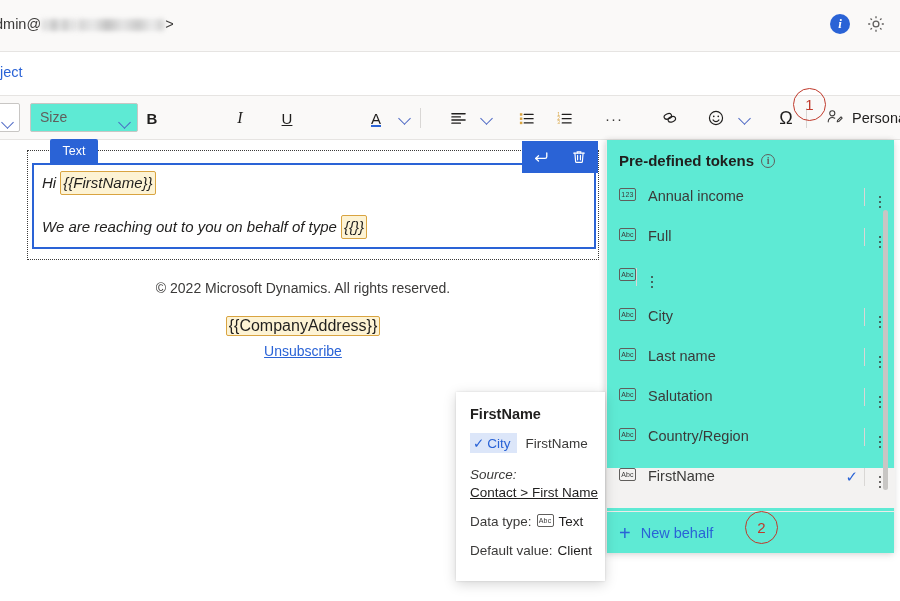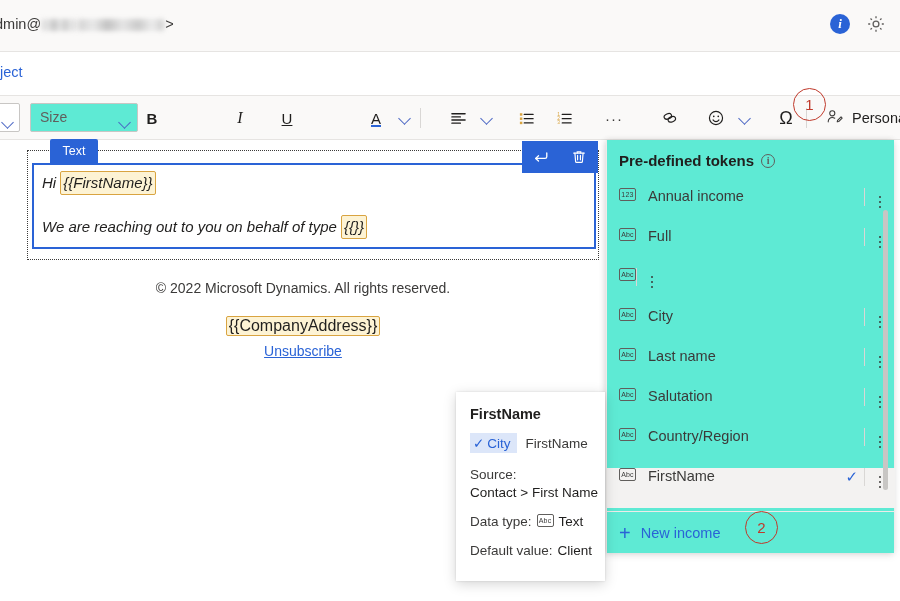--- a/index.html
+++ b/index.html
@@ -181,22 +181,22 @@
     background: #ffffff; box-shadow: 0 3px 12px rgba(0,0,0,.17), 0 0 2px rgba(0,0,0,.12);
     padding: 14px 0 0 14px; overflow: hidden;
   }
   .dc-title { font-size: 14.5px; font-weight: 700; color: #201f1e; }
   .dc-added-row { margin-top: 11px; display: flex; align-items: center; white-space: nowrap; }
   .dc-added {
     background: #dce6f9; color: #2a63d6; font-size: 13.5px;
     padding: 2px 6px 2px 3px; display: inline-flex; align-items: center; gap: 3px;
   }
   .dc-aftername { font-size: 13.5px; color: #3b3a39; margin-left: 9px; }
-  .dc-label { margin-top: 14px; font-size: 13.5px; color: #3b3a39; }
-  .dc-val { margin-top: 3px; font-size: 13.5px; color: #201f1e; white-space: nowrap; }
+  .dc-label { margin-top: 14px; font-size: 13.5px; color: #3b3a39; font-style: italic; }
+  .dc-val { margin-top: 3px; font-size: 13.5px; color: #201f1e; white-space: nowrap; text-decoration: underline; }
   .dc-inline { margin-top: 14px; font-size: 13.5px; color: #3b3a39;
                display: flex; gap: 5px; white-space: nowrap; }
   .dc-strong { color: #201f1e; }
 </style>
 </head>
 <body>
 
 <div id="root">
 
   <div class="hdr-band">
@@ -435,21 +435,21 @@
           <span class="kebab">
             <i></i>
             <i></i>
             <i></i>
           </span>
         </div>
       </div>
 
     <div class="new-token">
       <span class="plus">+</span>
-      <span class="new-token-lbl">New income</span>
+      <span class="new-token-lbl">New behalf</span>
     </div>
 
     <div class="pscroll"></div>
   </div>
 
   <div class="annot" style="left:745px;top:511px;width:33px;height:33px;">2</div>
 
   <div class="detail-card">
     <div class="dc-title">FirstName</div>
     <div class="dc-added-row">

